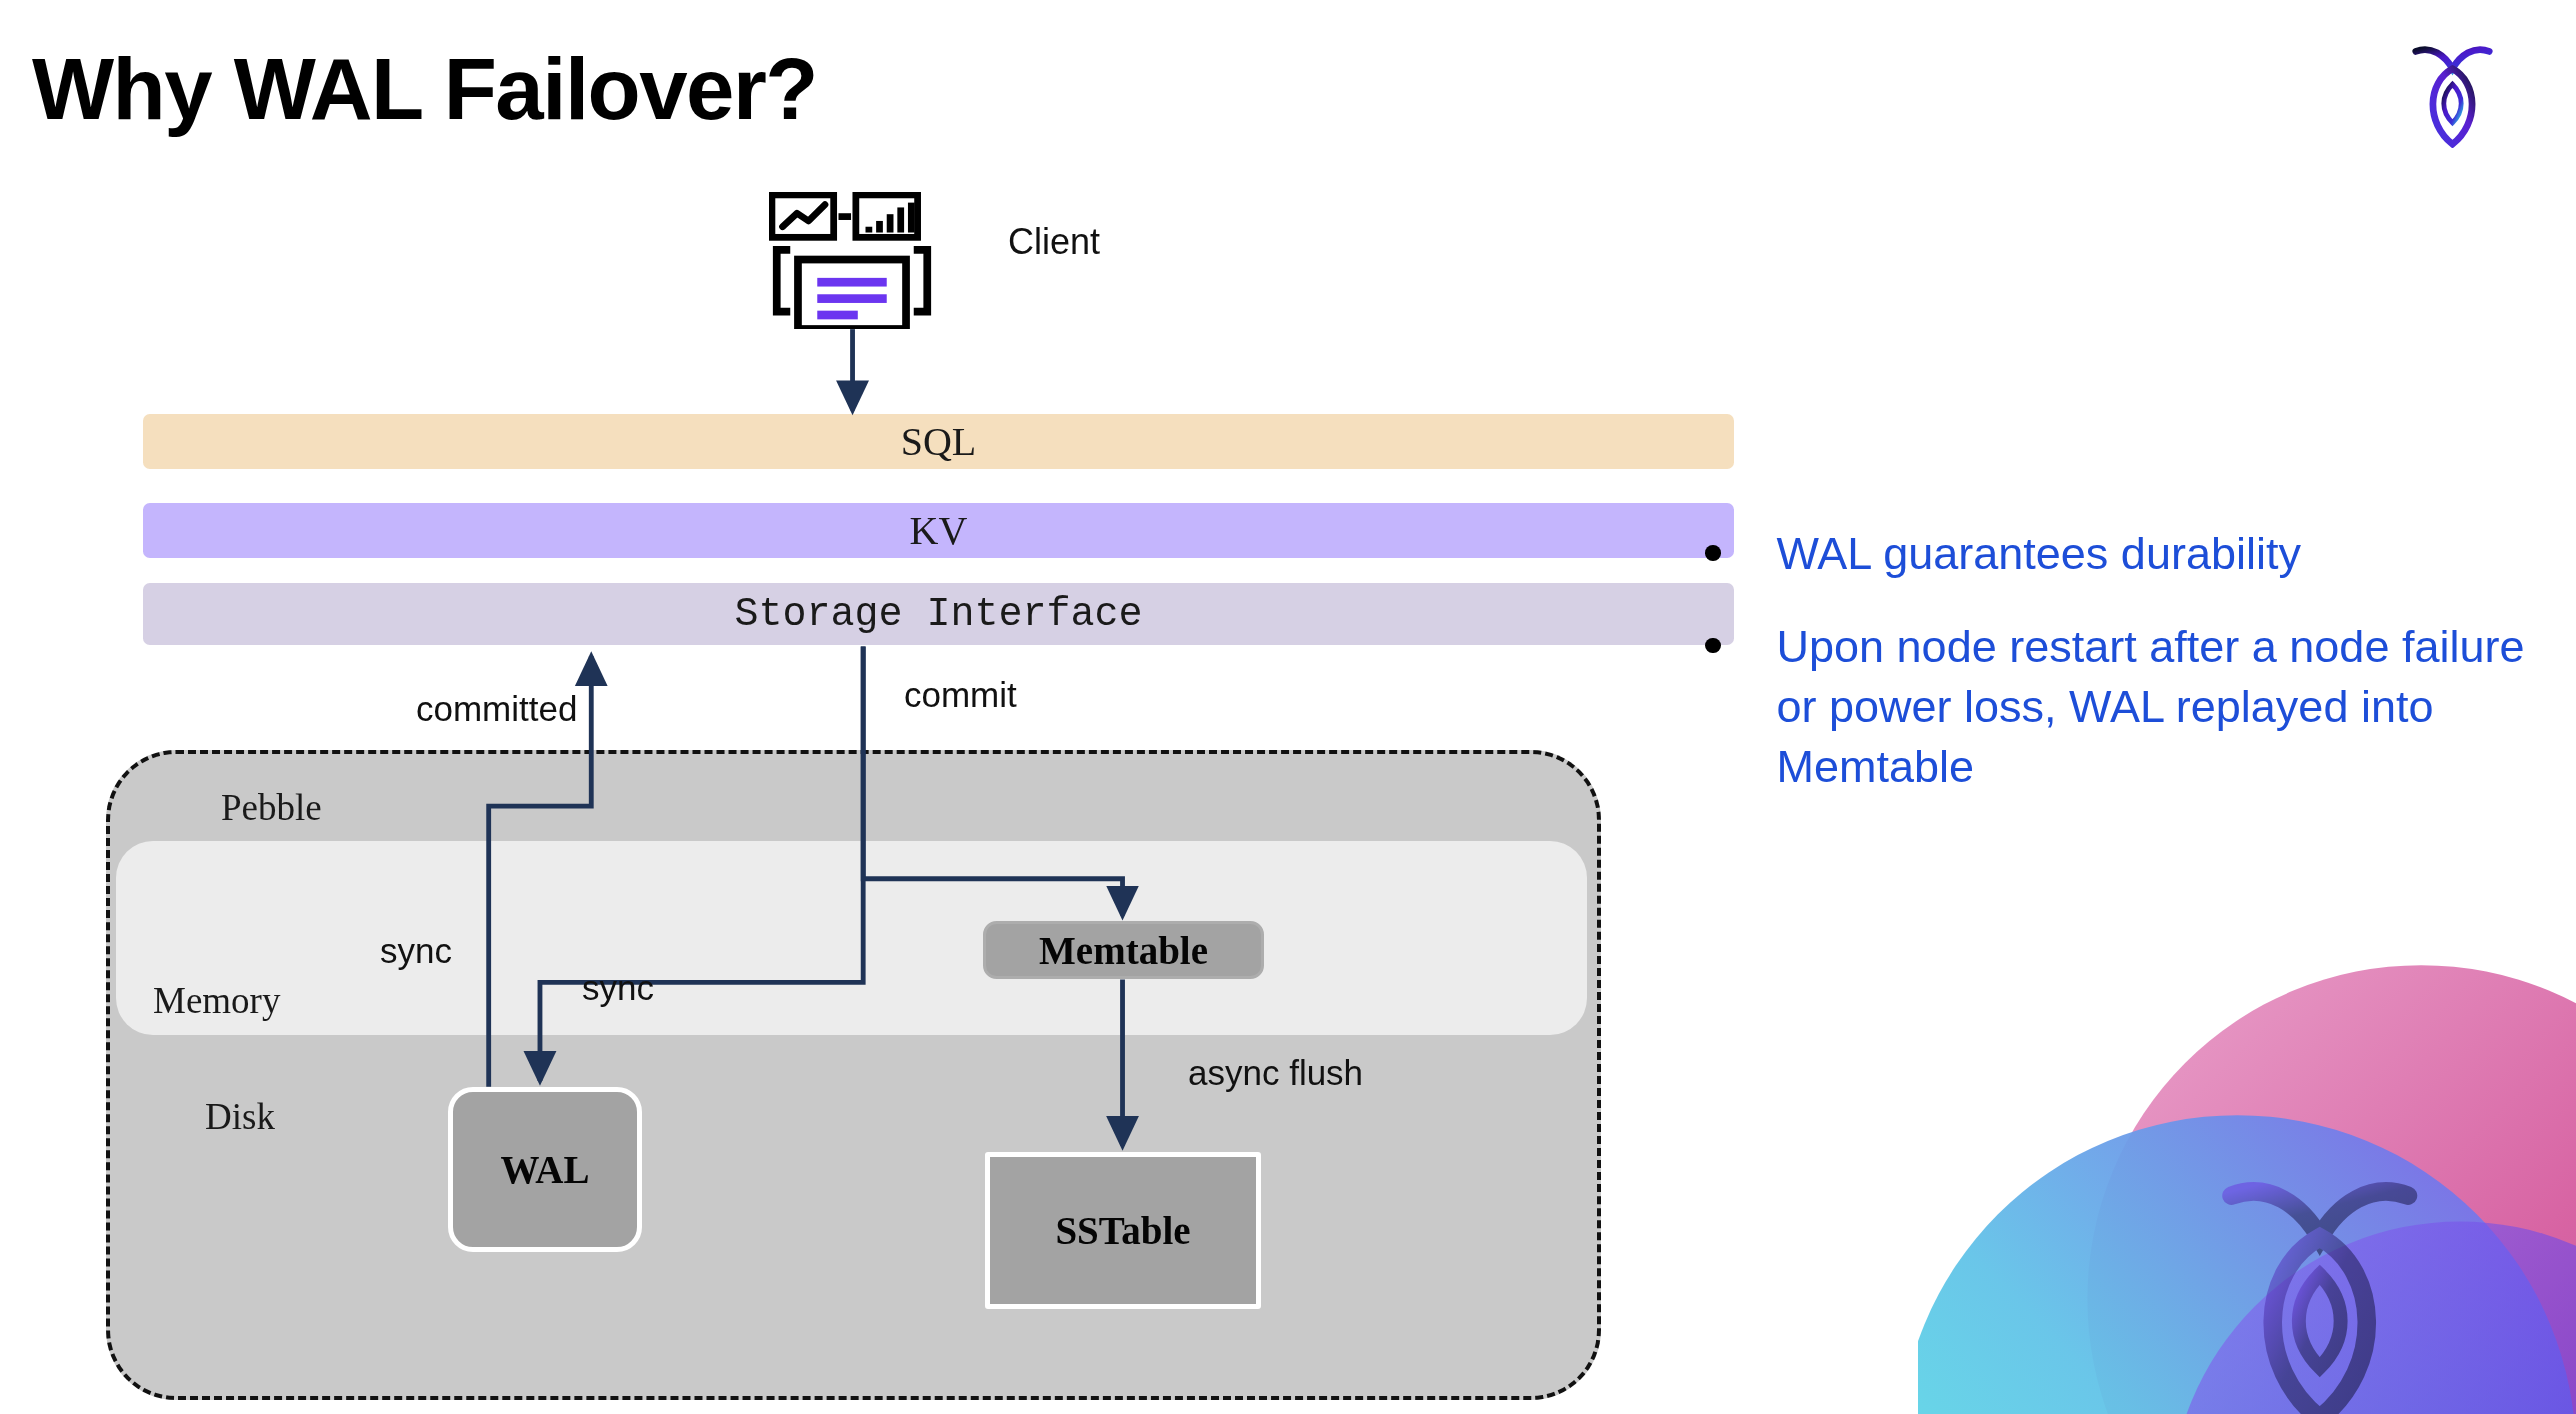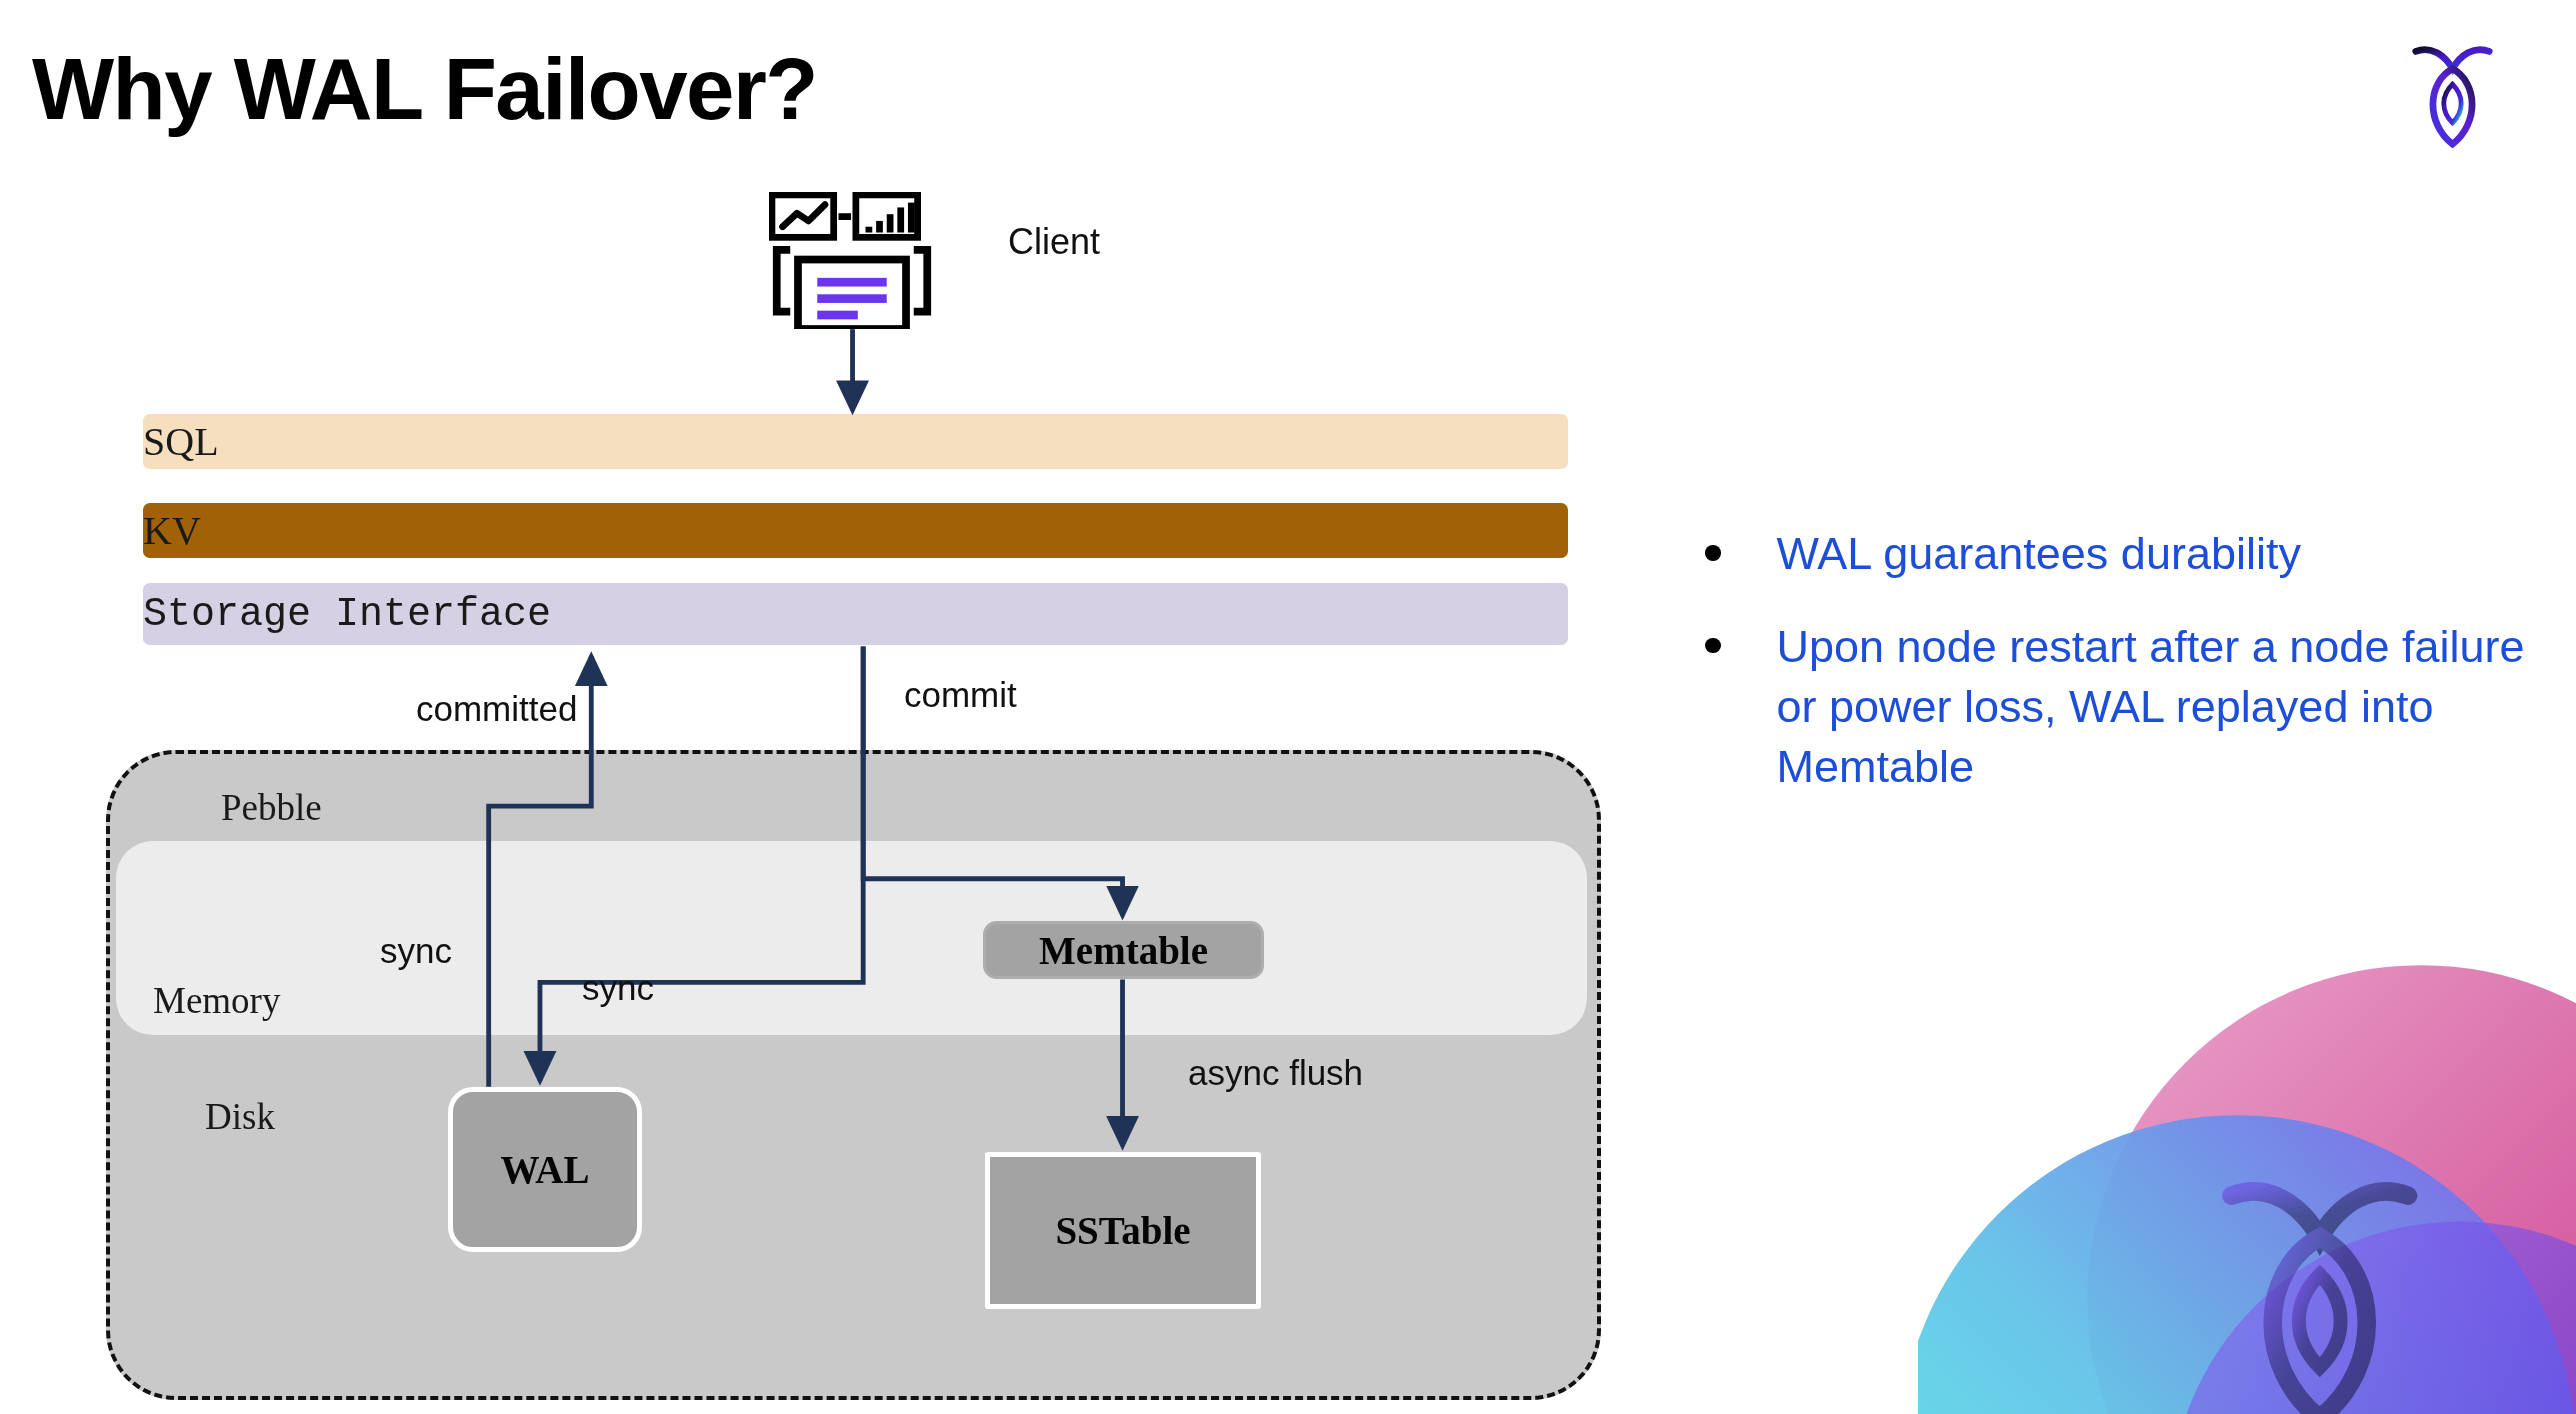--- a/index.html
+++ b/index.html
@@ -53,30 +53,31 @@
     font-size: 36px;
     color: #111111;
     font-family: "Liberation Sans", sans-serif;
     white-space: nowrap;
   }
 
   
   .layer-bar {
     position: absolute;
     left: 143px;
-    width: 1425px;
+    width: 1591px;
     border-radius: 6.8px;
     display: flex;
     align-items: center;
+    justify-content: center;
     font-family: "Liberation Serif", serif;
     font-size: 40px;
     color: #1a1a1a;
   }
   #bar-sql { top: 414px;  height: 55px; background: #F5DFBE; }
-  #bar-kv  { top: 503px;  height: 55px; background: #a16207; }
+  #bar-kv  { top: 503px;  height: 55px; background: #c4b5fd; }
   #bar-si  { top: 583px;  height: 62px; background: #D6D0E4; font-family: Liberation Mono, monospace; }
 
   
   #pebble-container {
     position: absolute;
     left: 106px;
     top: 750px;
     width: 1495px;
     height: 650px;
     background: #C9C9C9;

